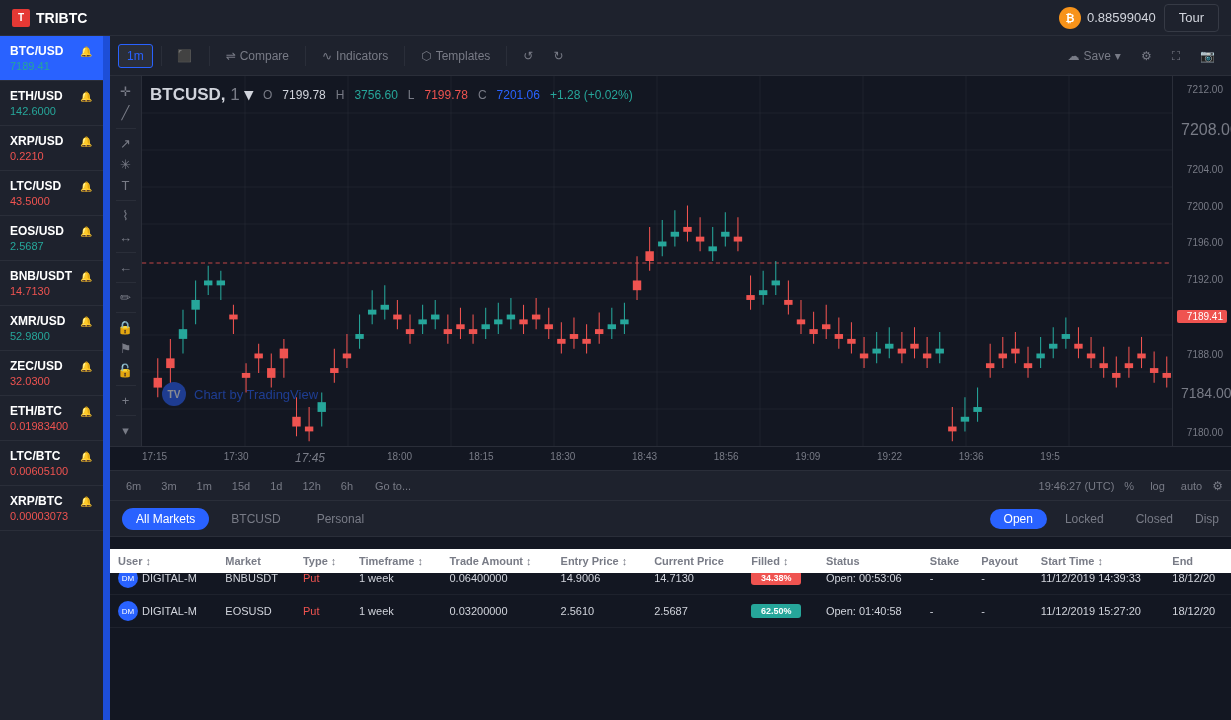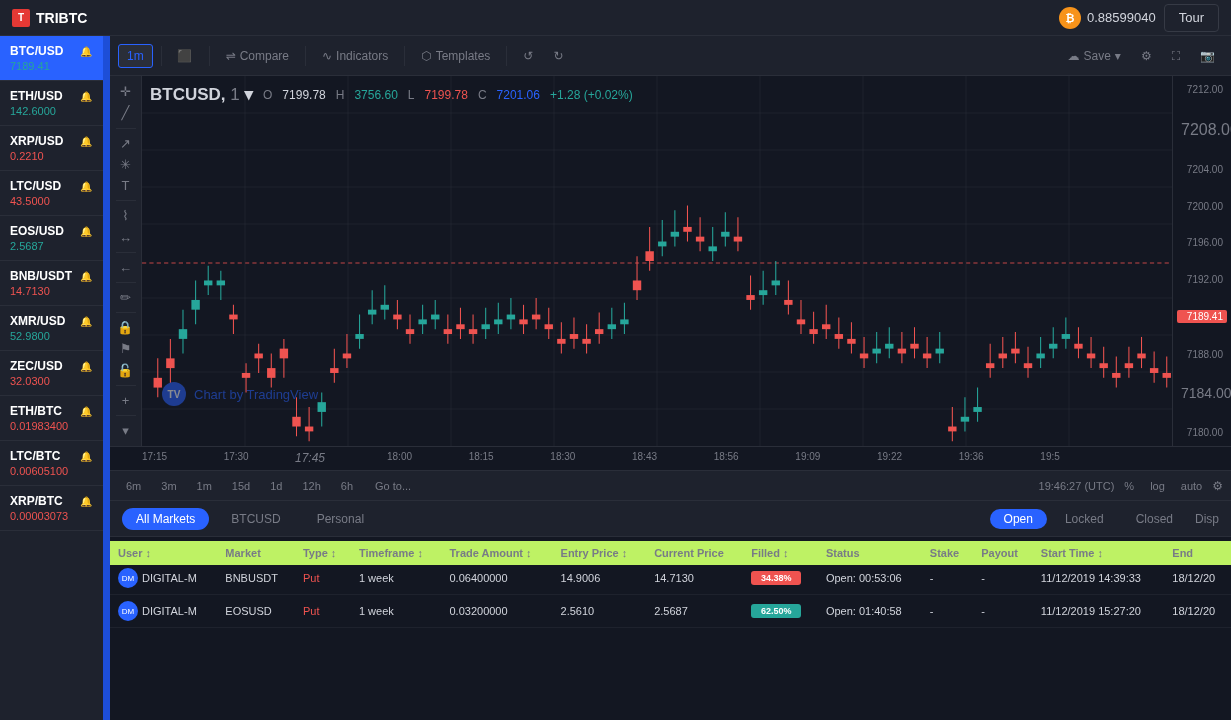--- a/index.html
+++ b/index.html
@@ -87,21 +87,21 @@
     .order-tab { padding: 4px 14px; border-radius: 3px; cursor: pointer; font-size: 12px; color: #787b86; border: none; background: none; }
     .trades-tab-spacer { flex: 1; }
     .status-tabs { display: flex; gap: 4px; }
     .status-tab { padding: 3px 14px; border-radius: 20px; cursor: pointer; font-size: 12px; border: none; background: none; color: #787b86; }
     .status-tab.open { background: #2962ff; color: #fff; }
     .disp-btn { color: #787b86; font-size: 12px; cursor: pointer; }
 
     
     .trades-table-wrap { flex: 1; overflow-y: auto; }
     .trades-table { width: 100%; border-collapse: collapse; font-size: 11px; }
-    .trades-table th { background: #bef264; color: #787b86; padding: 6px 8px; text-align: left; white-space: nowrap; border-bottom: 1px solid #2a2e39; position: sticky; top: 4px; cursor: pointer; }
+    .trades-table th { background: #ffffff; color: #787b86; padding: 6px 8px; text-align: left; white-space: nowrap; border-bottom: 1px solid #2a2e39; position: sticky; top: 12px; cursor: pointer; }
     .trades-table td { padding: 6px 8px; border-bottom: 1px solid #1e222d; white-space: nowrap; color: #d1d4dc; }
     .progress-bar-wrap { display: flex; align-items: center; gap: 4px; }
     .progress-bar { height: 14px; border-radius: 3px; font-size: 9px; display: flex; align-items: center; justify-content: center; color: #fff; font-weight: 600; min-width: 50px; }
     .avatar { width: 20px; height: 20px; border-radius: 50%; background: #2962ff; display: inline-flex; align-items: center; justify-content: center; font-size: 8px; color: #fff; margin-right: 4px; }
     .user-cell { display: flex; align-items: center; }
 
     
     .candle-chart { width: 100%; height: 100%; }
   </style>
 </head>

